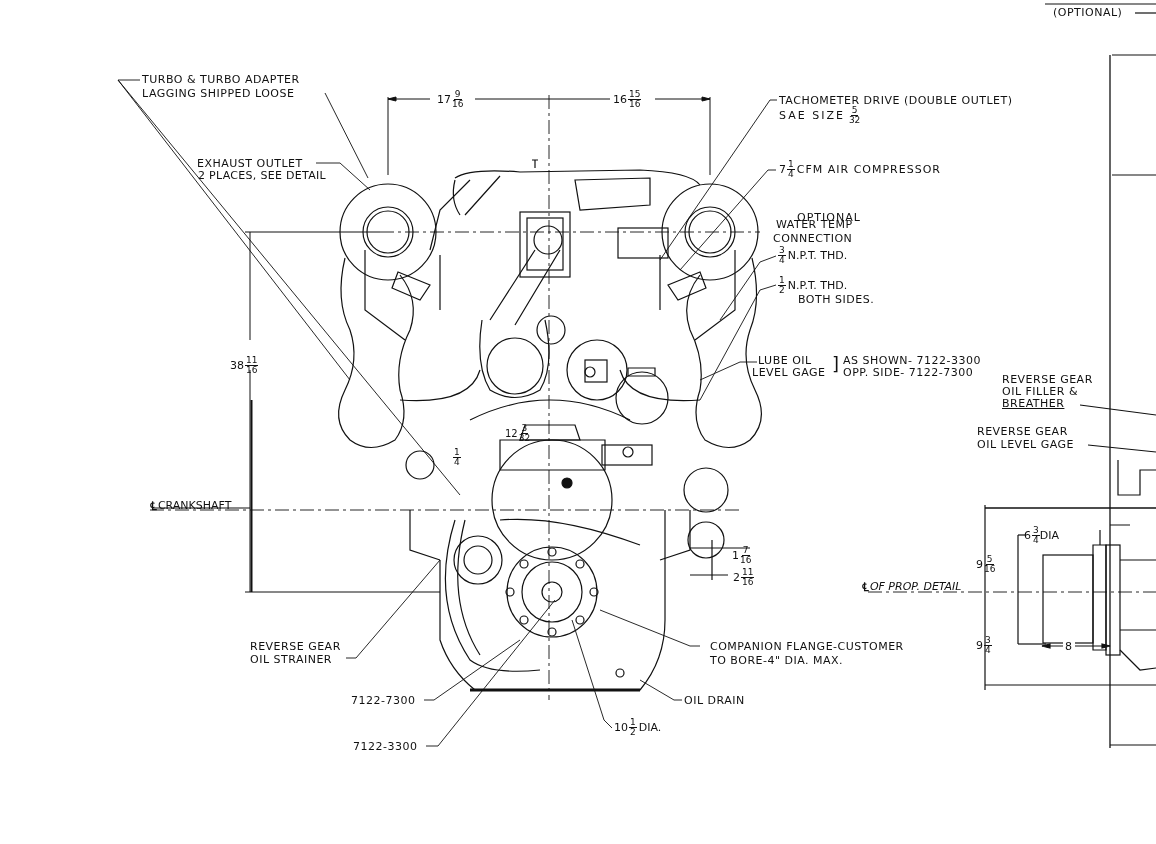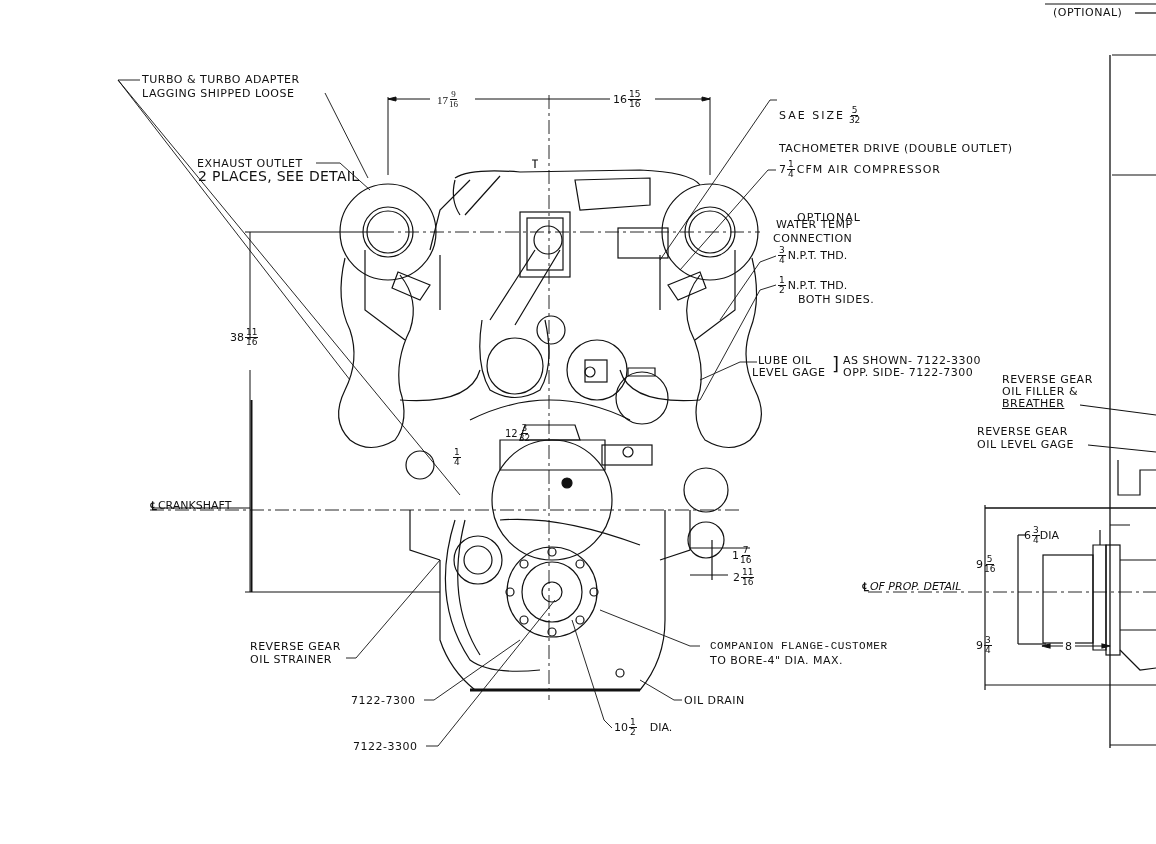--- a/index.html
+++ b/index.html
@@ -1,19 +1,19 @@
 <!DOCTYPE html>
 <html><head>
 <meta charset="utf-8">
 <style>
   html, body { margin: 0; padding: 0; background: #ffffff; }
   body { width: 1156px; height: 844px; position: relative; overflow: hidden; font-family: "DejaVu Sans", sans-serif; color: #111; }
   #drawing { position: absolute; left: 0; top: 0; }
   .lbl { position: absolute; font-family: "DejaVu Sans", sans-serif; font-size: 11px; letter-spacing: 0.5px; line-height: 13px; white-space: nowrap; color: #111; }
-  .lbl.small { font-size: 14px; line-height: 10px; letter-spacing: 0.3px; }
+  .lbl.small { font-size: 11px; line-height: 10px; letter-spacing: 0.3px; }
   .dim { position: absolute; font-family: "DejaVu Sans", sans-serif; font-size: 11px; white-space: nowrap; display: flex; align-items: center; color: #111; }
   .frac { display: inline-flex; flex-direction: column; align-items: center; font-size: 9px; line-height: 9px; margin-left: 1px; }
   .frac .num { border-bottom: 1px solid #111; padding: 0 1px; }
   .cl { font-family: "DejaVu Serif", serif; font-size: 12px; font-weight: bold; margin-right: 1px; }
 </style>
 </head>
 <body>
 
 <svg id="drawing" width="1156" height="844" viewBox="0 0 1156 844" xmlns="http://www.w3.org/2000/svg" fill="none" stroke="#111" stroke-width="1.2">
 
@@ -191,56 +191,56 @@
   </g>
 </svg>
 
 <div class="lbl" style="left:1053px; top:6px;">(OPTIONAL)</div>
 
 <div class="lbl" style="left:142px; top:73px;">TURBO &amp; TURBO ADAPTER</div>
 <div class="lbl" style="left:142px; top:87px;">LAGGING SHIPPED LOOSE</div>
 <div class="lbl" style="left:197px; top:157px;">EXHAUST OUTLET</div>
 <div class="lbl small" style="left:198px; top:171px;">2 PLACES, SEE DETAIL</div>
 
-<div class="dim" style="left:437px; top:90px;font-family:Liberation Serif, serif;">
+<div class="dim" style="left:437px; top:90px;">
   <span>17</span>
   <span class="frac">
       <span class="num">9</span>
       <span>16</span>
     </span>
 </div>
 <div class="dim" style="left:613px; top:90px;">
   <span>16</span>
   <span class="frac">
       <span class="num">15</span>
       <span>16</span>
     </span>
 </div>
-<div class="dim" style="left:230px; top:328px;">
+<div class="dim" style="left:230px; top:356px;">
   <span>38</span>
   <span class="frac">
       <span class="num">11</span>
       <span>16</span>
     </span>
 </div>
 <div class="dim" style="left:505px; top:424px; font-size:10px;">
   <span>12</span>
   <span class="frac">
       <span class="num">3</span>
       <span>32</span>
     </span>
 </div>
 <div class="dim" style="left:452px; top:448px;">
   <span class="frac">
       <span class="num">1</span>
       <span>4</span>
     </span>
 </div>
 
-<div class="lbl" style="left:779px; top:94px;margin-top:48px;">TACHOMETER DRIVE (DOUBLE OUTLET)</div>
+<div class="lbl" style="left:779px; top:94px;">TACHOMETER DRIVE (DOUBLE OUTLET)</div>
 <div class="dim" style="left:779px; top:106px;">
   <span style="letter-spacing:2px;">SAE SIZE</span>
   <span class="frac" style="margin-left:4px;">
       <span class="num">5</span>
       <span>32</span>
     </span>
 </div>
 
 <div class="dim" style="left:779px; top:160px;">
   <span>7</span>
@@ -329,23 +329,23 @@
       <span>4</span>
     </span>
 </div>
 <div class="lbl" style="left:1063px; top:640px; background:#fff; padding:0 2px;">8</div>
 
 <div class="lbl" style="left:250px; top:640px;">REVERSE GEAR</div>
 <div class="lbl" style="left:250px; top:653px;">OIL STRAINER</div>
 <div class="lbl" style="left:351px; top:694px;">7122-7300</div>
 <div class="lbl" style="left:353px; top:740px;">7122-3300</div>
 
-<div class="lbl" style="left:710px; top:640px;font-family:Liberation Mono, monospace;">COMPANION FLANGE-CUSTOMER</div>
+<div class="lbl" style="left:710px; top:640px;">COMPANION FLANGE-CUSTOMER</div>
 <div class="lbl" style="left:710px; top:654px;">TO BORE-4" DIA. MAX.</div>
 <div class="lbl" style="left:684px; top:694px;">OIL DRAIN</div>
 <div class="dim" style="left:614px; top:718px;">
   <span>10</span>
   <span class="frac">
       <span class="num">1</span>
       <span>2</span>
     </span>
-  <span style="margin-left:13px;text-align:center;">DIA.</span>
+  <span style="margin-left:2px;text-align:center;">DIA.</span>
 </div>
 
 </body></html>

